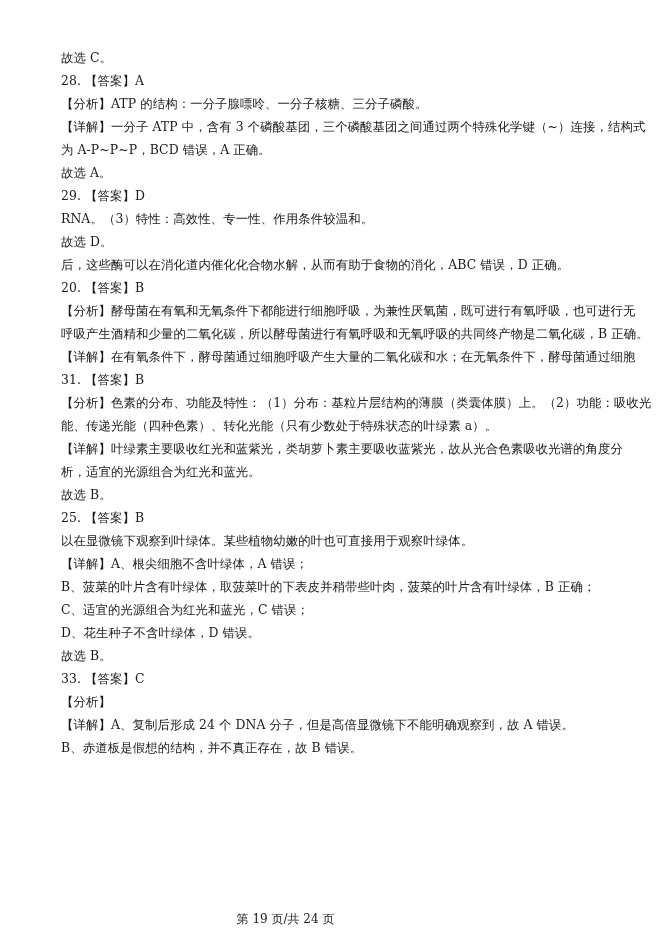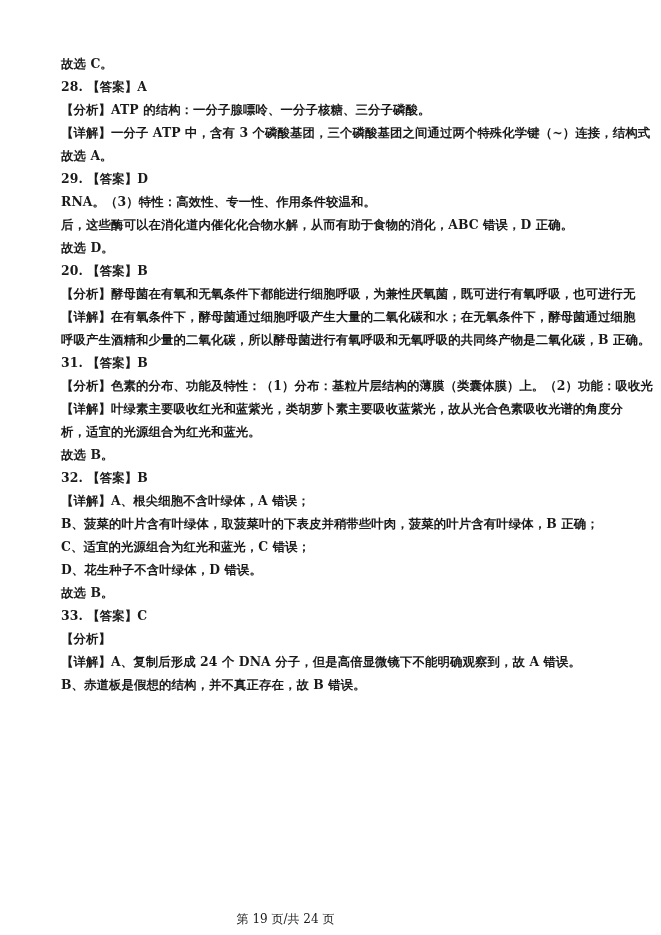--- a/index.html
+++ b/index.html
@@ -1,45 +1,48 @@
 <!DOCTYPE html>
 <html><head>
 <meta charset="utf-8">
 <style>
   html, body { margin: 0; padding: 0; background: #ffffff; }
   body { width: 661px; height: 935px; position: relative; overflow: hidden;
          font-family: "DejaVu Serif", "Liberation Serif", serif; color: #1a1a1a; }
-  .page { position: absolute; left: 61px; top: 52px; width: 550px; font-weight: bold; }
+  .page { position: absolute; left: 61px; top: 46px; width: 550px; }
   .line { font-size: 12.4px; line-height: 23px; height: 23px; white-space: nowrap; letter-spacing: 0.1px; }
   .footer { position: absolute; top: 912px; left: 0; width: 571px; text-align: center;
             font-size: 12px; line-height: 14px; }
 </style>
 </head>
 <body>
 
 <div class="page">
   <div class="line">故选 C。</div>
   <div class="line">28. 【答案】A</div>
   <div class="line">【分析】ATP 的结构：一分子腺嘌呤、一分子核糖、三分子磷酸。</div>
   <div class="line">【详解】一分子 ATP 中，含有 3 个磷酸基团，三个磷酸基团之间通过两个特殊化学键（~）连接，结构式</div>
+  <div class="line">为 A-P~P~P，BCD 错误，A 正确。</div>
   <div class="line">故选 A。</div>
   <div class="line">29. 【答案】D</div>
   <div class="line">RNA。（3）特性：高效性、专一性、作用条件较温和。</div>
+  <div class="line">故选 D。</div>
   <div class="line">后，这些酶可以在消化道内催化化合物水解，从而有助于食物的消化，ABC 错误，D 正确。</div>
-  <div class="line">故选 D。</div>
   <div class="line">20. 【答案】B</div>
   <div class="line">【分析】酵母菌在有氧和无氧条件下都能进行细胞呼吸，为兼性厌氧菌，既可进行有氧呼吸，也可进行无</div>
+  <div class="line">呼吸产生酒精和少量的二氧化碳，所以酵母菌进行有氧呼吸和无氧呼吸的共同终产物是二氧化碳，B 正确。</div>
   <div class="line">【详解】在有氧条件下，酵母菌通过细胞呼吸产生大量的二氧化碳和水；在无氧条件下，酵母菌通过细胞</div>
-  <div class="line">呼吸产生酒精和少量的二氧化碳，所以酵母菌进行有氧呼吸和无氧呼吸的共同终产物是二氧化碳，B 正确。</div>
   <div class="line">31. 【答案】B</div>
   <div class="line">【分析】色素的分布、功能及特性：（1）分布：基粒片层结构的薄膜（类囊体膜）上。（2）功能：吸收光</div>
+  <div class="line">能、传递光能（四种色素）、转化光能（只有少数处于特殊状态的叶绿素 a）。</div>
   <div class="line">【详解】叶绿素主要吸收红光和蓝紫光，类胡萝卜素主要吸收蓝紫光，故从光合色素吸收光谱的角度分</div>
   <div class="line">析，适宜的光源组合为红光和蓝光。</div>
   <div class="line">故选 B。</div>
-  <div class="line">32. 【答案】B</div>
+  <div class="line">25. 【答案】B</div>
+  <div class="line">以在显微镜下观察到叶绿体。某些植物幼嫩的叶也可直接用于观察叶绿体。</div>
   <div class="line">【详解】A、根尖细胞不含叶绿体，A 错误；</div>
   <div class="line">B、菠菜的叶片含有叶绿体，取菠菜叶的下表皮并稍带些叶肉，菠菜的叶片含有叶绿体，B 正确；</div>
   <div class="line">C、适宜的光源组合为红光和蓝光，C 错误；</div>
   <div class="line">D、花生种子不含叶绿体，D 错误。</div>
   <div class="line">故选 B。</div>
   <div class="line">33. 【答案】C</div>
   <div class="line">【分析】</div>
   <div class="line">【详解】A、复制后形成 24 个 DNA 分子，但是高倍显微镜下不能明确观察到，故 A 错误。</div>
   <div class="line">B、赤道板是假想的结构，并不真正存在，故 B 错误。</div>
 </div>

